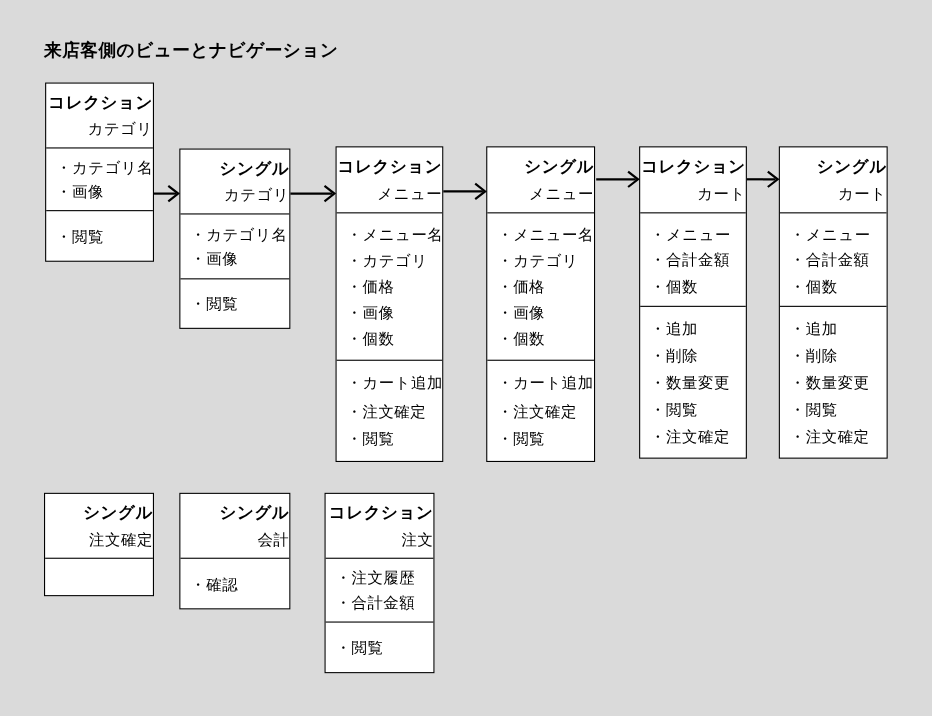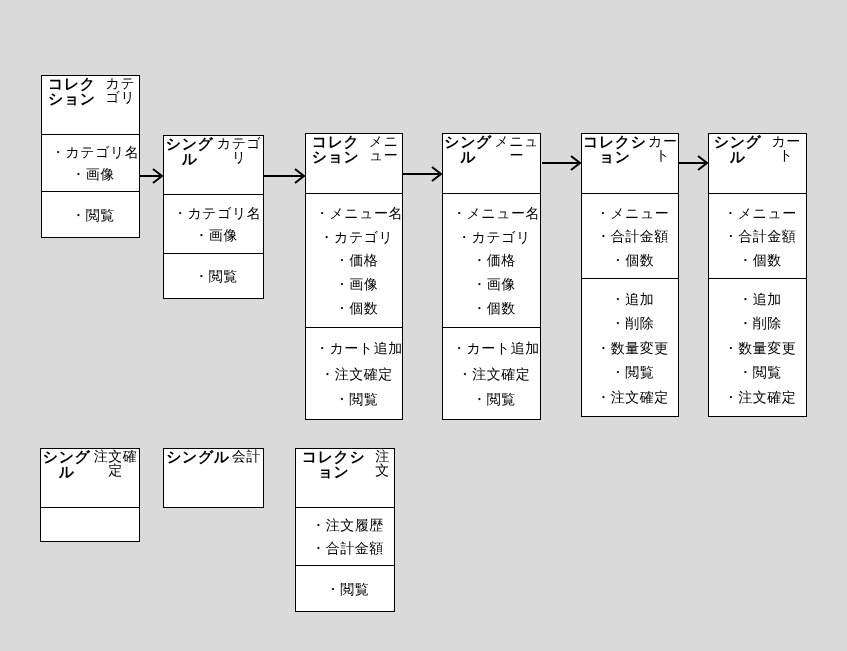--- a/index.html
+++ b/index.html
@@ -31,23 +31,23 @@
   .vbox {
     position: absolute;
     background: #ffffff;
     border: 1.5px solid #000000;
     box-sizing: border-box;
     display: flex;
     flex-direction: column;
   }
   .vbox header {
     display: flex;
-    flex-direction: row;
+    flex-direction: column;
     justify-content: space-evenly;
-    align-items: flex-start;
+    align-items: flex-end;
     box-sizing: border-box;
     text-align: center;
   }
   .vtype {
     font-size: 15px;
     font-weight: bold;
     letter-spacing: 0.5px;
     line-height: 1;
   }
   .vname {
@@ -64,21 +64,20 @@
     box-sizing: border-box;
     border-top: 1.5px solid #000000;
     padding: 2px 4px 2px 9px;
     overflow: hidden;
   }
   .vbox li {
     font-size: 14px;
     line-height: 1;
     letter-spacing: 0.5px;
     white-space: nowrap;
-    text-align: center;
   }
   
   .b1 { left: 41px;  top: 75px;  width: 99px; }
   .b1 header { height: 58px; } .b1 .attrs { height: 57px; } .b1 .ops { height: 46px; }
   .b2 { left: 163px; top: 135px; width: 101px; }
   .b2 header { height: 58px; } .b2 .attrs { height: 59px; } .b2 .ops { height: 45px; }
   .b3 { left: 305px; top: 133px; width: 98px; }
   .b3 header { height: 59px; } .b3 .attrs { height: 134px; } .b3 .ops { height: 92px; }
   .b4 { left: 442px; top: 133px; width: 99px; }
   .b4 header { height: 59px; } .b4 .attrs { height: 134px; } .b4 .ops { height: 92px; }
@@ -102,20 +101,21 @@
     stroke: #000000;
     stroke-width: 2;
     fill: none;
   }
 </style>
 </head>
 <body>
 
 <div class="canvas">
 
+  <div class="page-title">来店客側のビューとナビゲーション</div>
 
   <article class="vbox b1">
     <header>
       <div class="vtype">コレクション</div>
       <div class="vname">カテゴリ</div>
     </header>
     <ul class="attrs">
         <li>・カテゴリ名</li>
         <li>・画像</li>
       </ul>
@@ -220,20 +220,23 @@
       <div class="vname">注文確定</div>
     </header>
     <ul class="attrs"></ul>
   </article>
 
   <article class="vbox b8">
     <header>
       <div class="vtype">シングル</div>
       <div class="vname">会計</div>
     </header>
+    <ul class="ops">
+        <li>・確認</li>
+      </ul>
   </article>
 
   <article class="vbox b9">
     <header>
       <div class="vtype">コレクション</div>
       <div class="vname">注文</div>
     </header>
     <ul class="attrs">
         <li>・注文履歴</li>
         <li>・合計金額</li>

